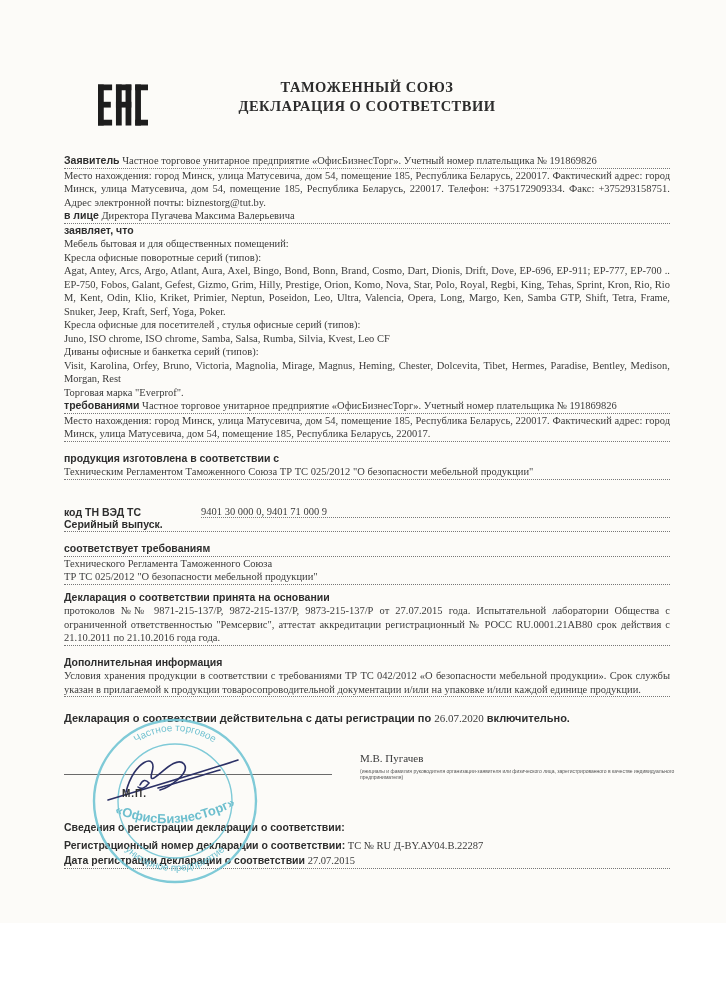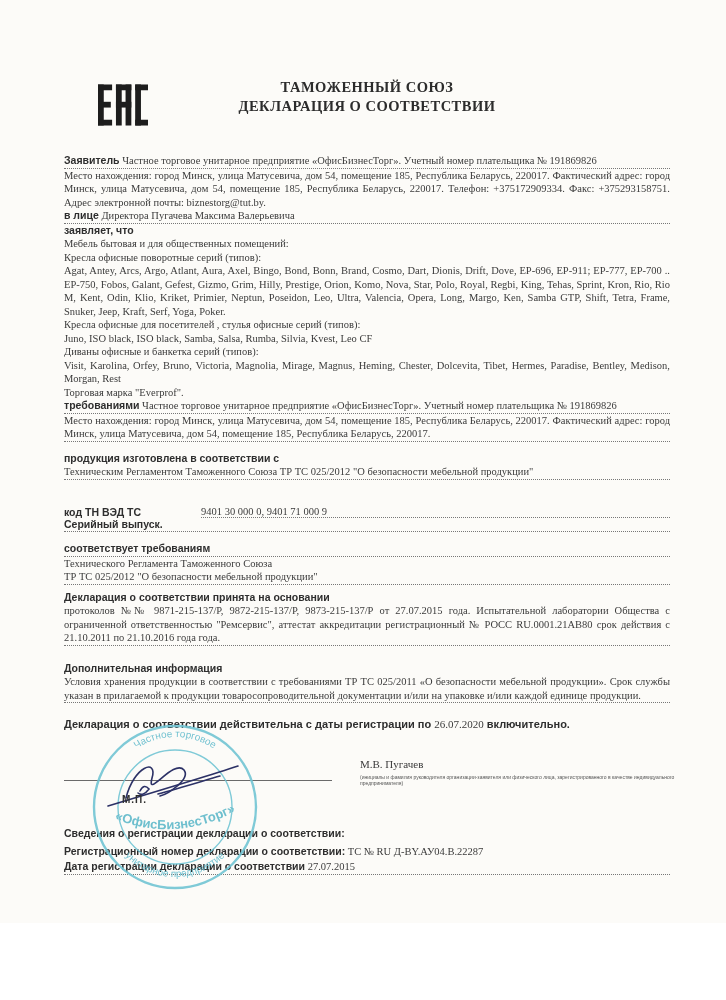--- a/index.html
+++ b/index.html
@@ -14,21 +14,21 @@
   .content{position:absolute;left:64px;top:64px;width:606px;}
   .header{position:relative;height:90px;}
   .eac-logo{position:absolute;left:34px;top:10px;width:50px;height:62px;}
   .doc-title{text-align:center;padding-top:14px;font-weight:bold;font-size:14.5px;line-height:19px;color:#2c2c2c;letter-spacing:.5px;}
   p{margin:0;line-height:13.5px;text-align:justify;}
   .lbl{font-family:"Liberation Sans",sans-serif;font-weight:bold;color:#2e2e2e;font-size:10.5px;}
   .h-sans{font-family:"Liberation Sans",sans-serif;font-weight:bold;color:#2e2e2e;font-size:10.5px;line-height:13.5px;text-align:left;}
   .dot{border-bottom:1px dotted #777;}
   .row{display:flex;align-items:flex-end;gap:46px;}
   .row .val{flex:1;border-bottom:1px dotted #777;margin-left:14px;}
-  .mt2{margin-top:16px}.mt4{margin-top:4px}.mt6{margin-top:6px}.mt10{margin-top:10px}
+  .mt2{margin-top:10px}.mt4{margin-top:4px}.mt6{margin-top:6px}.mt10{margin-top:10px}
   .mt14{margin-top:14px}.mt26{margin-top:26px}
   .sig-row{position:relative;height:94px;}
   .sig-line{position:absolute;left:0;top:48px;width:268px;border-top:1px solid #6a6a6a;}
   .stamp-wrap{position:absolute;left:26px;top:-10px;width:170px;height:170px;opacity:.9;pointer-events:none;}
   .sig-svg{position:absolute;left:24px;top:4px;width:210px;height:86px;}
   .mp{position:absolute;left:58px;top:62px;font-family:"Liberation Sans",sans-serif;font-weight:bold;font-size:10px;letter-spacing:1px;color:#2f2f2f;}
   .sig-name{position:absolute;left:296px;top:26px;font-size:11px;color:#3b3b3b;}
   .sig-note{position:absolute;left:296px;top:42px;width:320px;font-family:"Liberation Sans",sans-serif;font-size:5px;line-height:6px;color:#555;text-align:left;}
   .reg-row{line-height:14px;text-align:left;}
 </style>
@@ -62,21 +62,21 @@
 
     <p class="dot"><span class="lbl">Заявитель</span> <span>Частное торговое унитарное предприятие «ОфисБизнесТорг». Учетный номер плательщика № 191869826</span></p>
     <p>Место нахождения: город Минск, улица Матусевича, дом 54, помещение 185, Республика Беларусь, 220017. Фактический адрес: город Минск, улица Матусевича, дом 54, помещение 185, Республика Беларусь, 220017. Телефон: +375172909334. Факс: +375293158751. Адрес электронной почты: biznestorg@tut.by.</p>
     <p class="dot"><span class="lbl">в лице</span> <span>Директора Пугачева Максима Валерьевича</span></p>
 
     <p class="h-sans">заявляет, что</p>
     <p>Мебель бытовая и для общественных помещений:</p>
     <p>Кресла офисные поворотные серий (типов):</p>
     <p>Agat, Antey, Arcs, Argo, Atlant, Aura, Axel, Bingo, Bond, Bonn, Brand, Cosmo, Dart, Dionis, Drift, Dove, EP-696, EP-911; EP-777, EP-700 .. EP-750, Fobos, Galant, Gefest, Gizmo, Grim, Hilly, Prestige, Orion, Komo, Nova, Star, Polo, Royal, Regbi, King, Tehas, Sprint, Kron, Rio, Rio M, Kent, Odin, Klio, Kriket, Primier, Neptun, Poseidon, Leo, Ultra, Valencia, Opera, Long, Margo, Ken, Samba GTP, Shift, Tetra, Frame, Snuker, Jeep, Kraft, Serf, Yoga, Poker.</p>
     <p>Кресла офисные для посетителей , стулья офисные серий (типов):</p>
-    <p>Juno, ISO black, ISO black, Samba, Salsa, Rumba, Silvia, Kvest, Leo CF</p>
+    <p>Juno, ISO chrome, ISO chrome, Samba, Salsa, Rumba, Silvia, Kvest, Leo CF</p>
     <p>Диваны офисные и банкетка серий (типов):</p>
     <p>Visit, Karolina, Orfey, Bruno, Victoria, Magnolia, Mirage, Magnus, Heming, Chester, Dolcevita, Tibet, Hermes, Paradise, Bentley, Medison, Morgan, Rest</p>
     <p>Торговая марка "Everprof".</p>
 
     <p class="dot"><span class="lbl">требованиями</span> <span>Частное торговое унитарное предприятие «ОфисБизнесТорг». Учетный номер плательщика № 191869826</span></p>
     <p class="dot">Место нахождения: город Минск, улица Матусевича, дом 54, помещение 185, Республика Беларусь, 220017. Фактический адрес: город Минск, улица Матусевича, дом 54, помещение 185, Республика Беларусь, 220017.</p>
 
     <p class="h-sans mt10">продукция изготовлена в соответствии с</p>
     <p class="dot" style="text-align:left">Техническим Регламентом Таможенного Союза ТР ТС 025/2012 "О безопасности мебельной продукции"</p>
 
@@ -87,21 +87,21 @@
     <p class="h-sans dot">Серийный выпуск.</p>
 
     <p class="h-sans dot mt10">соответствует требованиям</p>
     <p style="text-align:left">Технического Регламента Таможенного Союза</p>
     <p class="dot" style="text-align:left">ТР ТС 025/2012 "О безопасности мебельной продукции"</p>
 
     <p class="h-sans mt6">Декларация о соответствии принята на основании</p>
     <p class="dot">протоколов №№ 9871-215-137/Р, 9872-215-137/Р, 9873-215-137/Р от 27.07.2015 года. Испытательной лаборатории Общества с ограниченной ответственностью "Ремсервис", аттестат аккредитации регистрационный № РОСС RU.0001.21АВ80 срок действия с 21.10.2011 по 21.10.2016 года года.</p>
 
     <p class="h-sans mt2">Дополнительная информация</p>
-    <p class="dot">Условия хранения продукции в соответствии с требованиями ТР ТС 025/2011 «О безопасности мебельной продукции». Срок службы указан в прилагаемой к продукции товаросопроводительной документации и/или на упаковке и/или каждой единице продукции.</p>
+    <p class="dot">Условия хранения продукции в соответствии с требованиями ТР ТС 042/2012 «О безопасности мебельной продукции». Срок службы указан в прилагаемой к продукции товаросопроводительной документации и/или на упаковке и/или каждой единице продукции.</p>
 
     <p class="h-sans mt14" style="font-size:11px;line-height:15px"><span>Декларация о соответствии действительна с даты регистрации по</span> <span style="font-family:'Liberation Serif',serif;font-weight:normal;color:#3b3b3b">26.07.2020</span> <span>включительно.</span></p>
 
     <div class="sig-row">
       <div class="sig-line"></div>
       <svg class="stamp-wrap" viewBox="0 0 170 170">
         <defs>
           <path id="arcTop" d="M 15,85 A 70,70 0 1 1 155,85"></path>
           <path id="arcBot" d="M 15,85 A 70,70 0 1 0 155,85"></path>
           <path id="arcMid" d="M 22,96 Q 85,122 148,88"></path>

